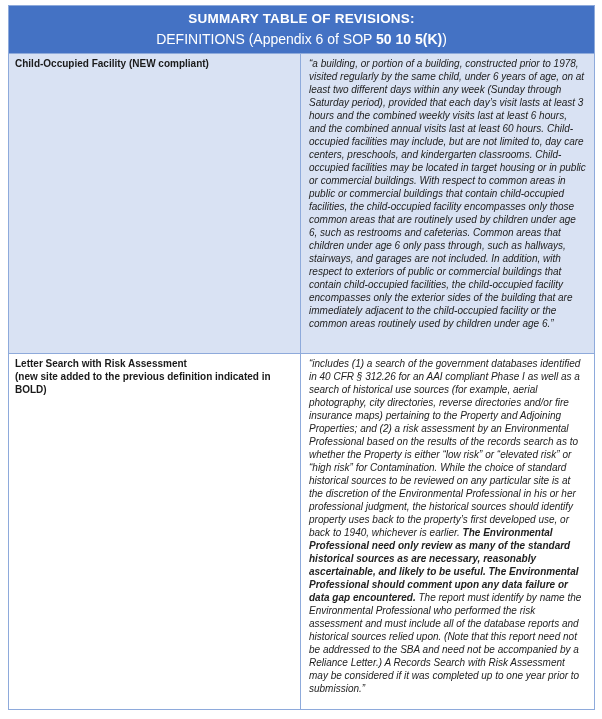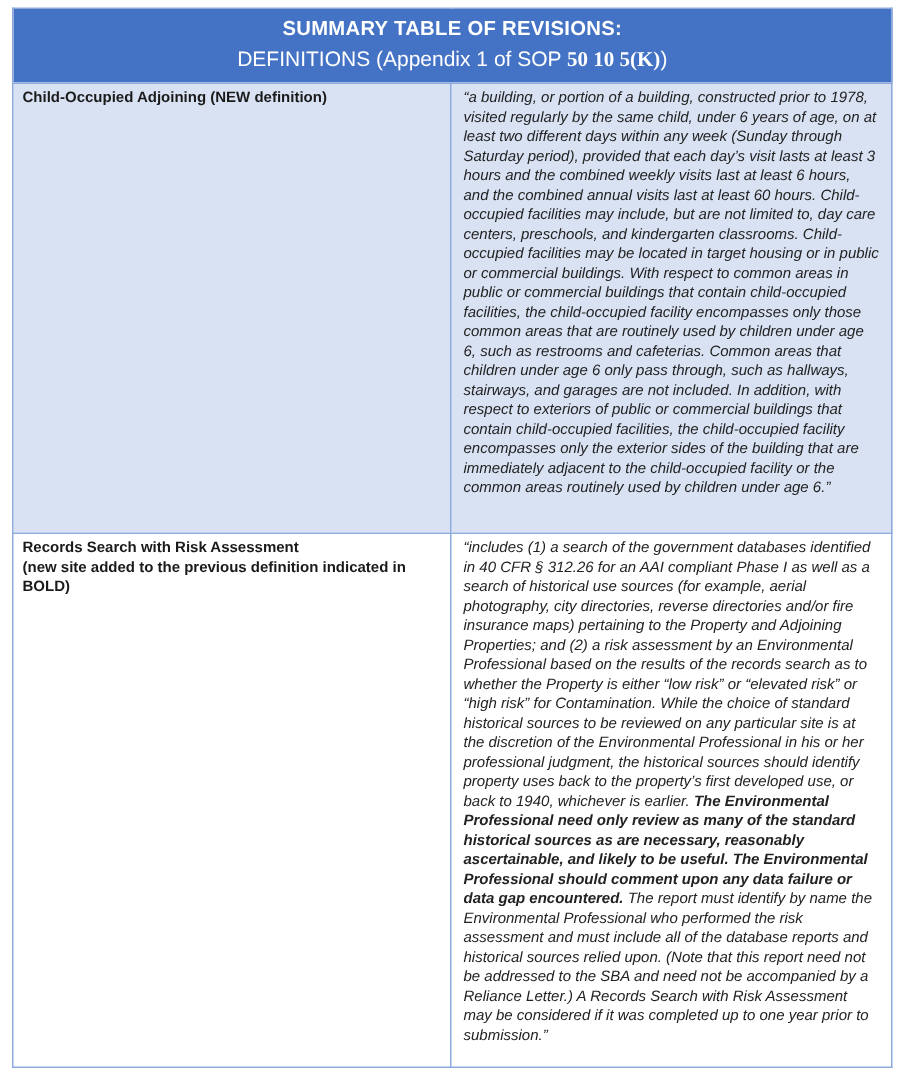--- a/index.html
+++ b/index.html
@@ -16,21 +16,21 @@
   }
   table.rev td, table.rev th { border: 1px solid #8EAADB; vertical-align: top; }
   .col-term { width: 292px; }
   .col-def  { width: 294px; }
   thead th.hdr {
     background: #4472C4; color: #ffffff; text-align: center;
     padding: 4px 6px 5px; font-weight: normal; height: 47px;
   }
   .hline1 { font-size: 13.5px; font-weight: bold; letter-spacing: .2px; line-height: 1.3; }
   .hline2 { font-size: 14px; margin-top: 2px; line-height: 1.3; }
-  .hline2 .b { font-weight: bold; font-family: Liberation Serif, serif; }
+  .hline2 .b { font-weight: bold; }
   tr.row-alt td   { background: #D9E2F3; }
   tr.row-plain td { background: #ffffff; }
   td.term {
     padding: 3px 8px 3px 6px; font-size: 10px; font-weight: bold;
     line-height: 13px; color: #1a1a1a;
   }
   td.def {
     padding: 3px 8px 2px 8px; font-size: 10px; line-height: 13px; color: #222222; font-style: italic;
   }
   td.def .b { font-weight: bold; }
@@ -43,34 +43,34 @@
 <div class="page">
   <table class="rev">
     <colgroup>
       <col class="col-term">
       <col class="col-def">
     </colgroup>
     <thead>
       <tr>
         <th class="hdr" colspan="2">
           <div class="hline1">SUMMARY TABLE OF REVISIONS:</div>
-          <div class="hline2"><span>DEFINITIONS (Appendix 1 of SOP </span><span class="b">50 10 5(K)</span><span>)</span></div>
+          <div class="hline2"><span>DEFINITIONS (Appendix 6 of SOP </span><span class="b">50 10 5(K)</span><span>)</span></div>
         </th>
       </tr>
     </thead>
     <tbody>
       <tr class="row-alt">
         <td class="term">
-          <div>Child-Occupied Adjoining (NEW definition)</div>
+          <div>Child-Occupied Facility (NEW compliant)</div>
           <div></div>
         </td>
         <td class="def"><span>“a building, or portion of a building, constructed prior to 1978, visited regularly by the same child, under 6 years of age, on at least two different days within any week (Sunday through Saturday period), provided that each day’s visit lasts at least 3 hours and the combined weekly visits last at least 6 hours, and the combined annual visits last at least 60 hours. Child-occupied facilities may include, but are not limited to, day care centers, preschools, and kindergarten classrooms. Child-occupied facilities may be located in target housing or in public or commercial buildings. With respect to common areas in public or commercial buildings that contain child-occupied facilities, the child-occupied facility encompasses only those common areas that are routinely used by children under age 6, such as restrooms and cafeterias. Common areas that children under age 6 only pass through, such as hallways, stairways, and garages are not included. In addition, with respect to exteriors of public or commercial buildings that contain child-occupied facilities, the child-occupied facility encompasses only the exterior sides of the building that are immediately adjacent to the child-occupied facility or the common areas routinely used by children under age 6.”</span><span class="b"></span><span></span></td>
       </tr>
       <tr class="row-plain">
         <td class="term">
-          <div>Records Search with Risk Assessment</div>
+          <div>Letter Search with Risk Assessment</div>
           <div>(new site added to the previous definition indicated in BOLD)</div>
         </td>
         <td class="def"><span>“includes (1) a search of the government databases identified in 40 CFR § 312.26 for an AAI compliant Phase I as well as a search of historical use sources (for example, aerial photography, city directories, reverse directories and/or fire insurance maps) pertaining to the Property and Adjoining Properties; and (2) a risk assessment by an Environmental Professional based on the results of the records search as to whether the Property is either “low risk” or “elevated risk” or “high risk” for Contamination. While the choice of standard historical sources to be reviewed on any particular site is at the discretion of the Environmental Professional in his or her professional judgment, the historical sources should identify property uses back to the property’s first developed use, or back to 1940, whichever is earlier. </span><span class="b">The Environmental Professional need only review as many of the standard historical sources as are necessary, reasonably ascertainable, and likely to be useful. The Environmental Professional should comment upon any data failure or data gap encountered.</span><span> The report must identify by name the Environmental Professional who performed the risk assessment and must include all of the database reports and historical sources relied upon. (Note that this report need not be addressed to the SBA and need not be accompanied by a Reliance Letter.) A Records Search with Risk Assessment may be considered if it was completed up to one year prior to submission.”</span></td>
       </tr>
     </tbody>
   </table>
 </div>
 
 </body></html>

